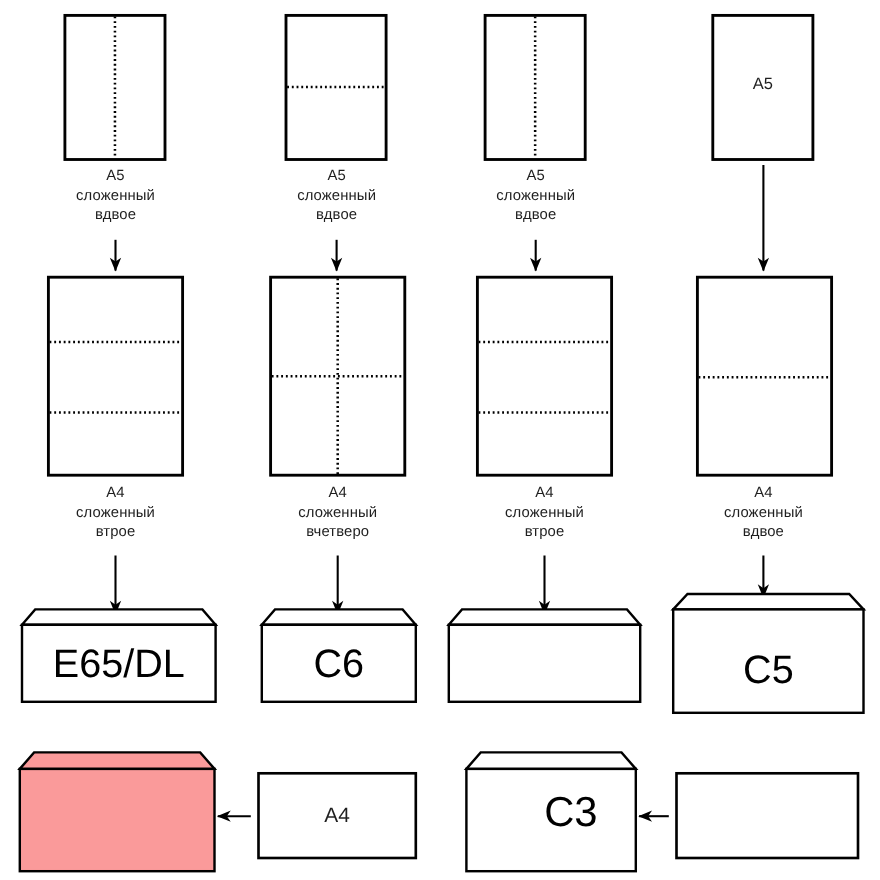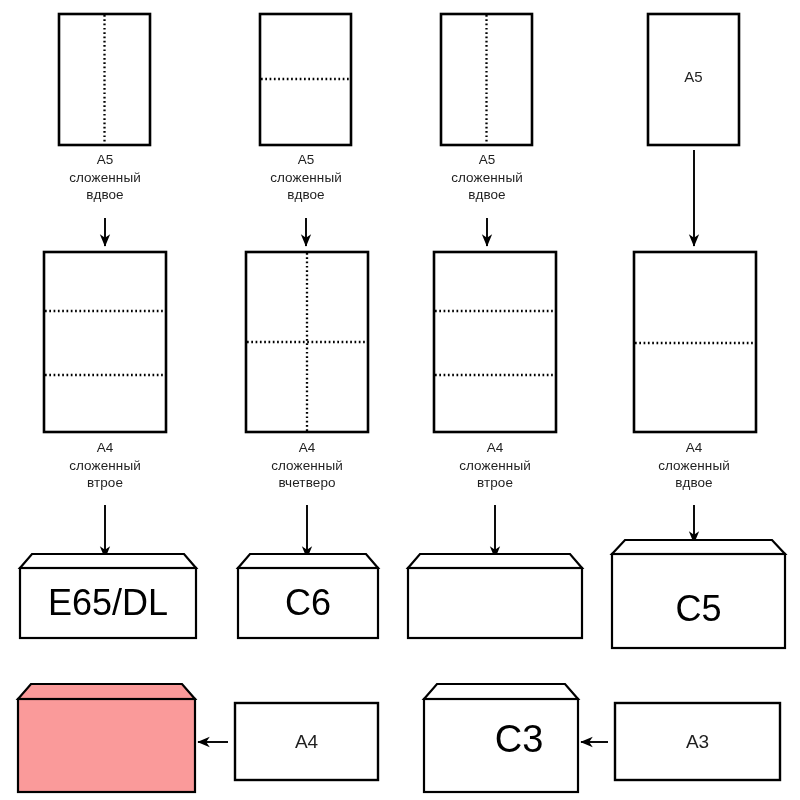--- a/index.html
+++ b/index.html
@@ -143,15 +143,14 @@
 сложенный
 вдвое</div>
 
   <div class="env-lbl" style="left:20px;top:582px;width:176px;font-size:36px;">E65/DL</div>
   <div class="env-lbl" style="left:238px;top:582px;width:140px;font-size:36px;">C6</div>
   <div class="env-lbl" style="left:612px;top:588px;width:173px;font-size:36px;">C5</div>
 
   <div class="inbox-lbl" style="left:235px;top:731px;width:143px;font-size:19px;">A4</div>
 
   <div class="env-lbl" style="left:424px;top:718px;width:154px;font-size:38px;margin-left:18px;">C3</div>
-  <div class="inbox-lbl" style="left:615px;top:731px;width:165px;font-size:19px;">A3</div>
 
 </div>
 
 </body></html>

